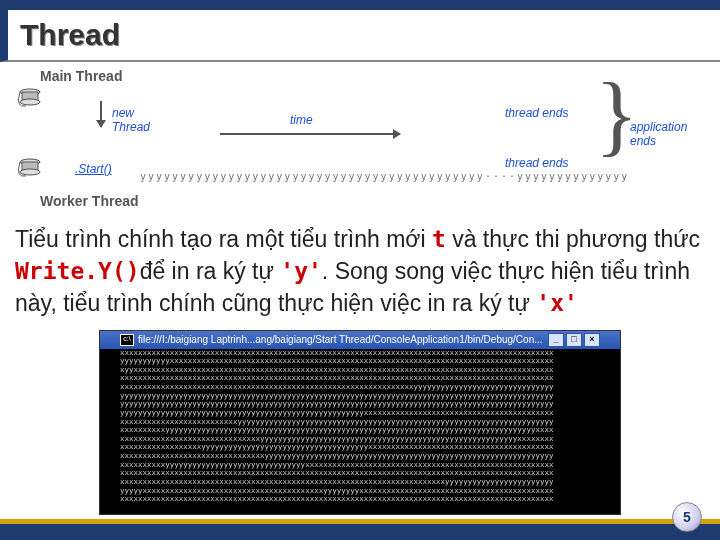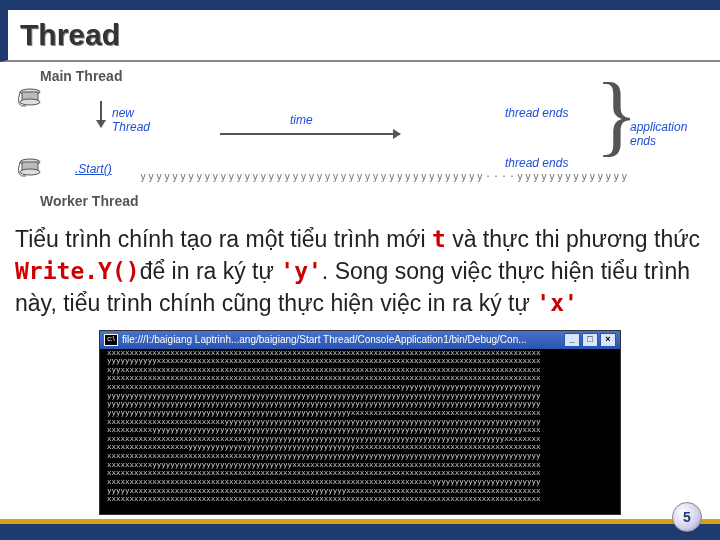--- a/index.html
+++ b/index.html
@@ -13,26 +13,26 @@
   .spool { position:absolute; width:24px; height:20px; }
   .spool svg { width:100%; height:100%; }
   .arrow-down { position:absolute; width:2px; height:26px; background:#555; }
   .arrow-down::after { content:''; position:absolute; bottom:-1px; left:-4px; width:0; height:0; border-left:5px solid transparent; border-right:5px solid transparent; border-top:8px solid #555; }
   .arrow-right { position:absolute; height:2px; background:#555; }
   .arrow-right::after { content:''; position:absolute; right:-1px; top:-4px; width:0; height:0; border-top:5px solid transparent; border-bottom:5px solid transparent; border-left:8px solid #555; }
   .brace { position:absolute; font-size:90px; color:#555; font-family:serif; }
   .desc { font-size:23px; padding:5px 15px 10px 15px; line-height:1.4; color:#222; }
   .red { color:#c00; font-family:monospace; font-weight:bold; }
   .console { margin:0 auto; width:520px; background:#000; border:1px solid #333; }
-  .console-title { background:linear-gradient(#4a72c8,#2854b0); color:#fff; font-size:10px; padding:2px 4px; display:flex; align-items:center; justify-content:space-between; }
+  .console-title { background:linear-gradient(#4a72c8,#2854b0); color:#fff; font-size:10px; padding:2px 20px; display:flex; align-items:center; justify-content:space-between; }
   .console-title-left { display:flex; align-items:center; gap:4px; overflow:hidden; white-space:nowrap; }
   .console-icon { width:12px; height:10px; background:#000; border:1px solid #fff; font-size:7px; color:#fff; text-align:center; }
   .win-btns { display:flex; gap:2px; }
   .win-btn { width:14px; height:12px; background:#d9e5fb; border:1px solid #2854b0; font-size:9px; text-align:center; line-height:10px; color:#000; font-weight:bold; }
-  .console-body { padding:0px 7px; color:#ccc; font-family:monospace; font-size:7.5px; line-height:1.15; word-break:break-all; height:165px; overflow:hidden; }
+  .console-body { padding:0px 20px; color:#ccc; font-family:monospace; font-size:7.5px; line-height:1.15; word-break:break-all; height:165px; overflow:hidden; }
   .bottom-area { position:absolute; bottom:0; left:0; right:0; }
   .bottom-bar { background:#1e3a6e; height:16px; }
   .bottom-accent { height:5px; background:#d4a20d; width:720px; }
   .page-num { position:absolute; bottom:8px; right:18px; width:28px; height:28px; border-radius:50%; background:radial-gradient(circle at 35% 35%, #fff, #cfcfef 60%, #8a8ac0); color:#1e3a6e; font-weight:bold; font-size:14px; display:flex; align-items:center; justify-content:center; border:1px solid #888; }
 </style>
 </head>
 <body>
 
 <div class="top-bar"></div>
 <div class="title">Thread</div>

